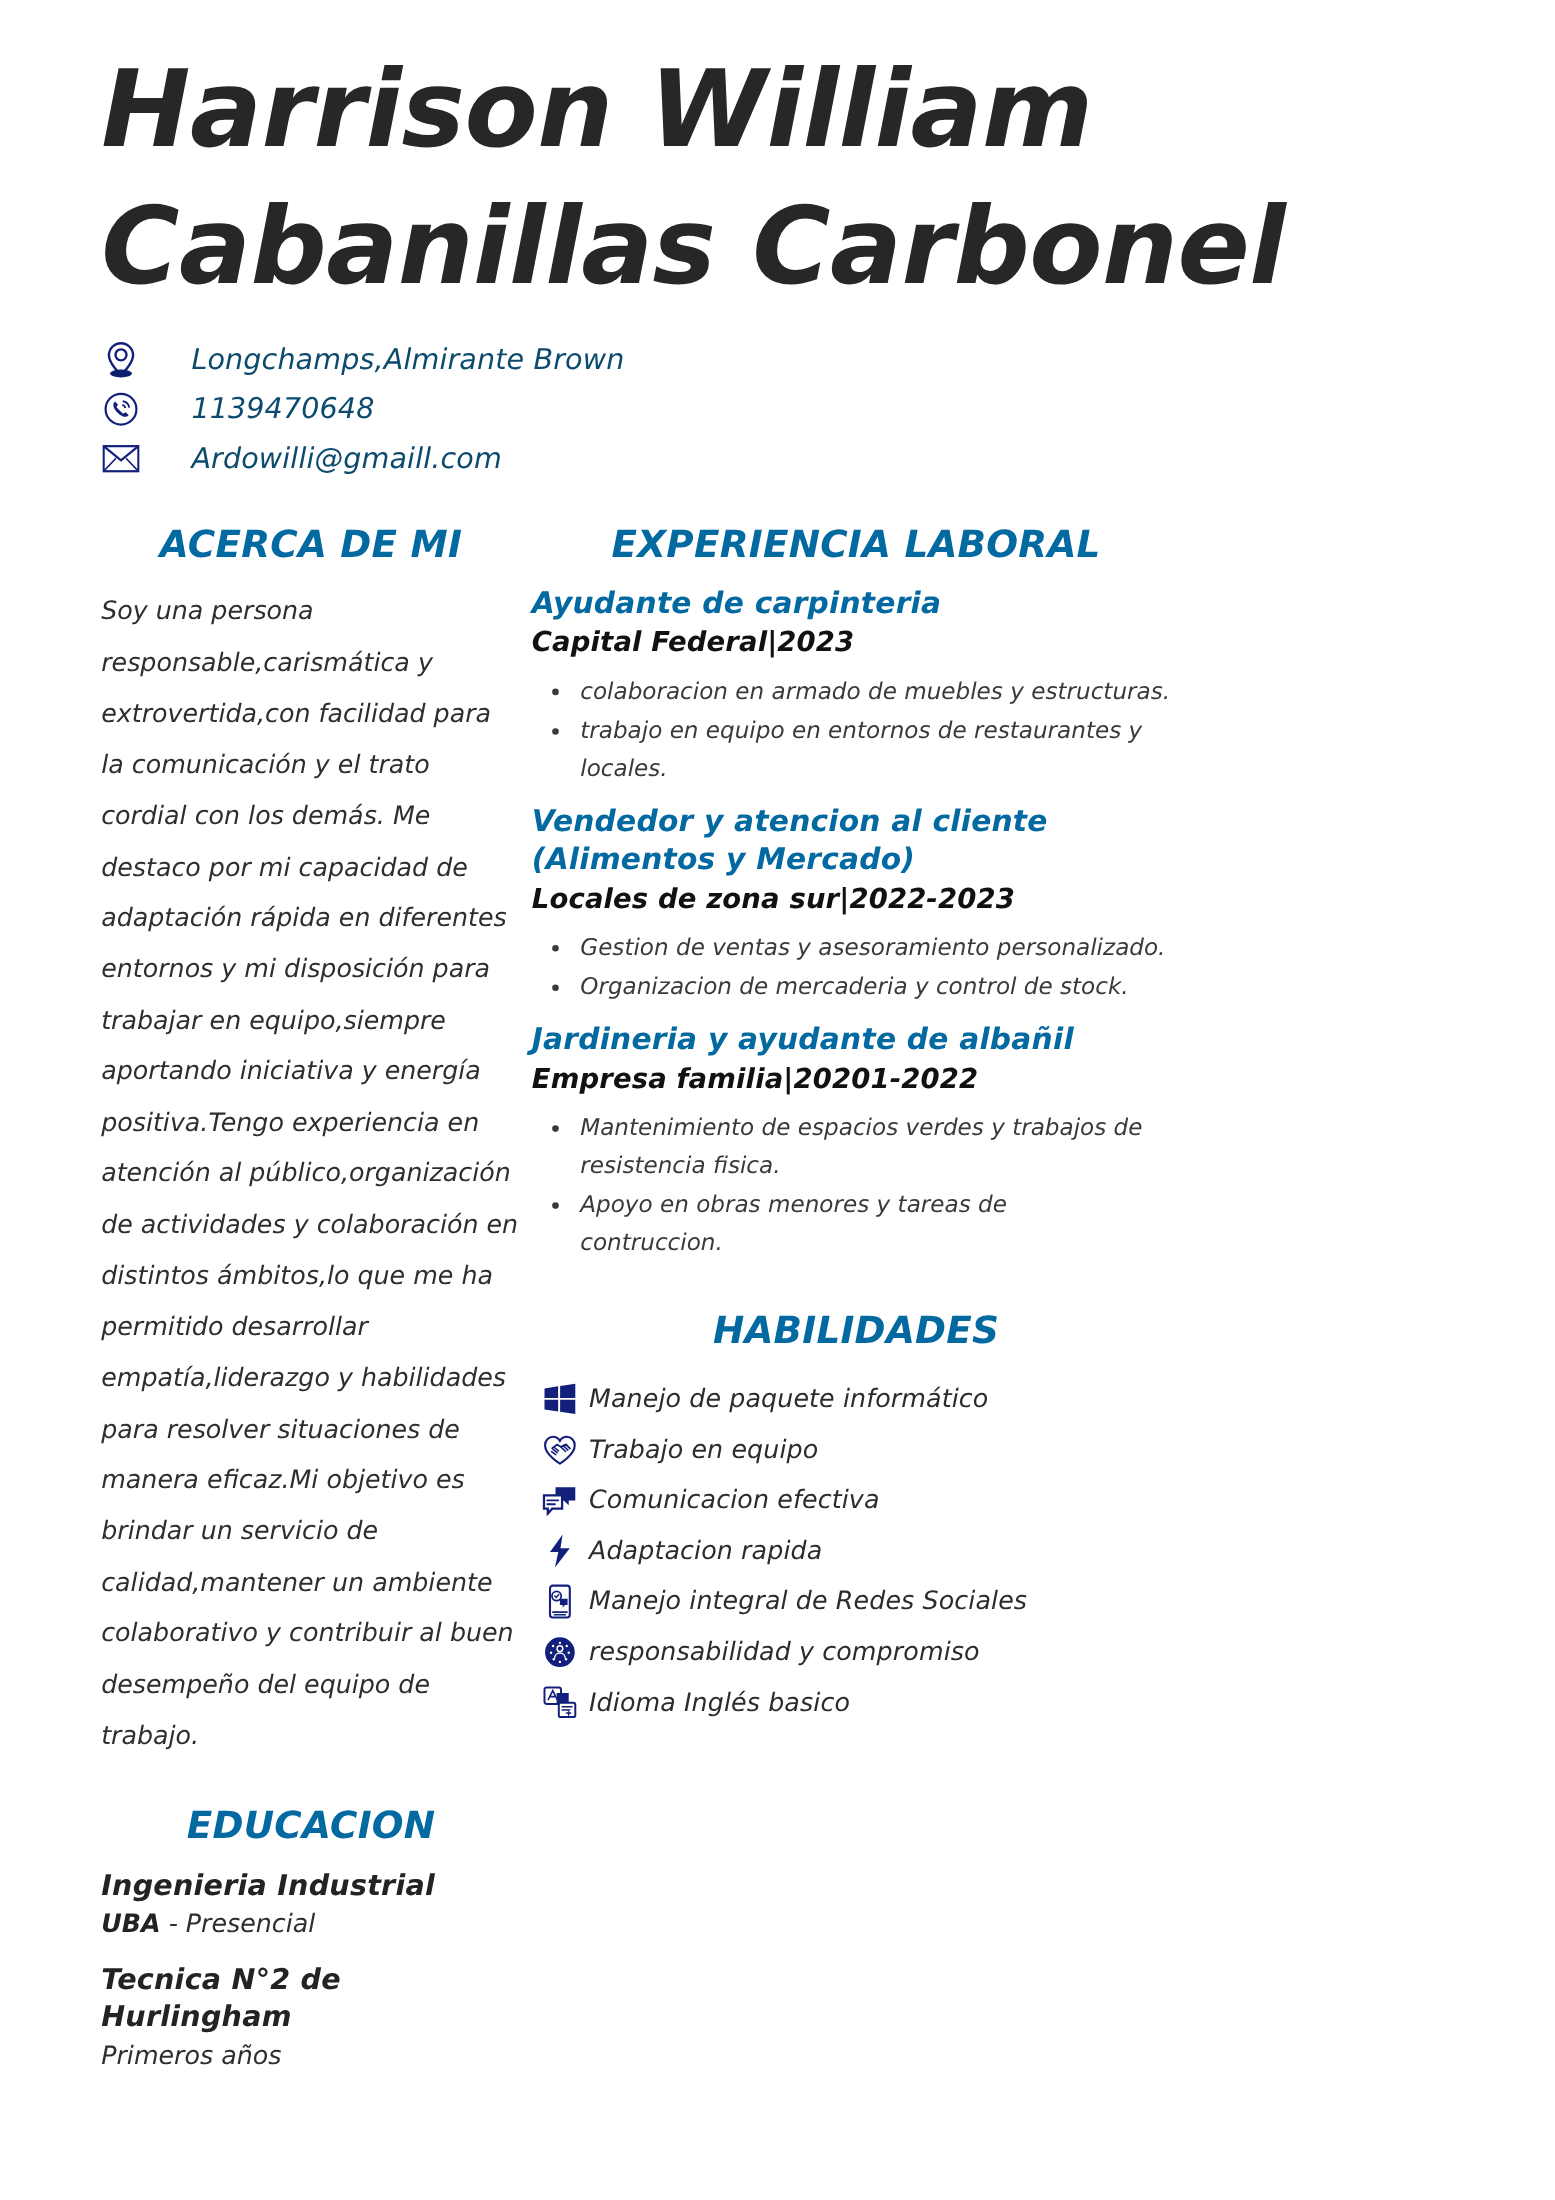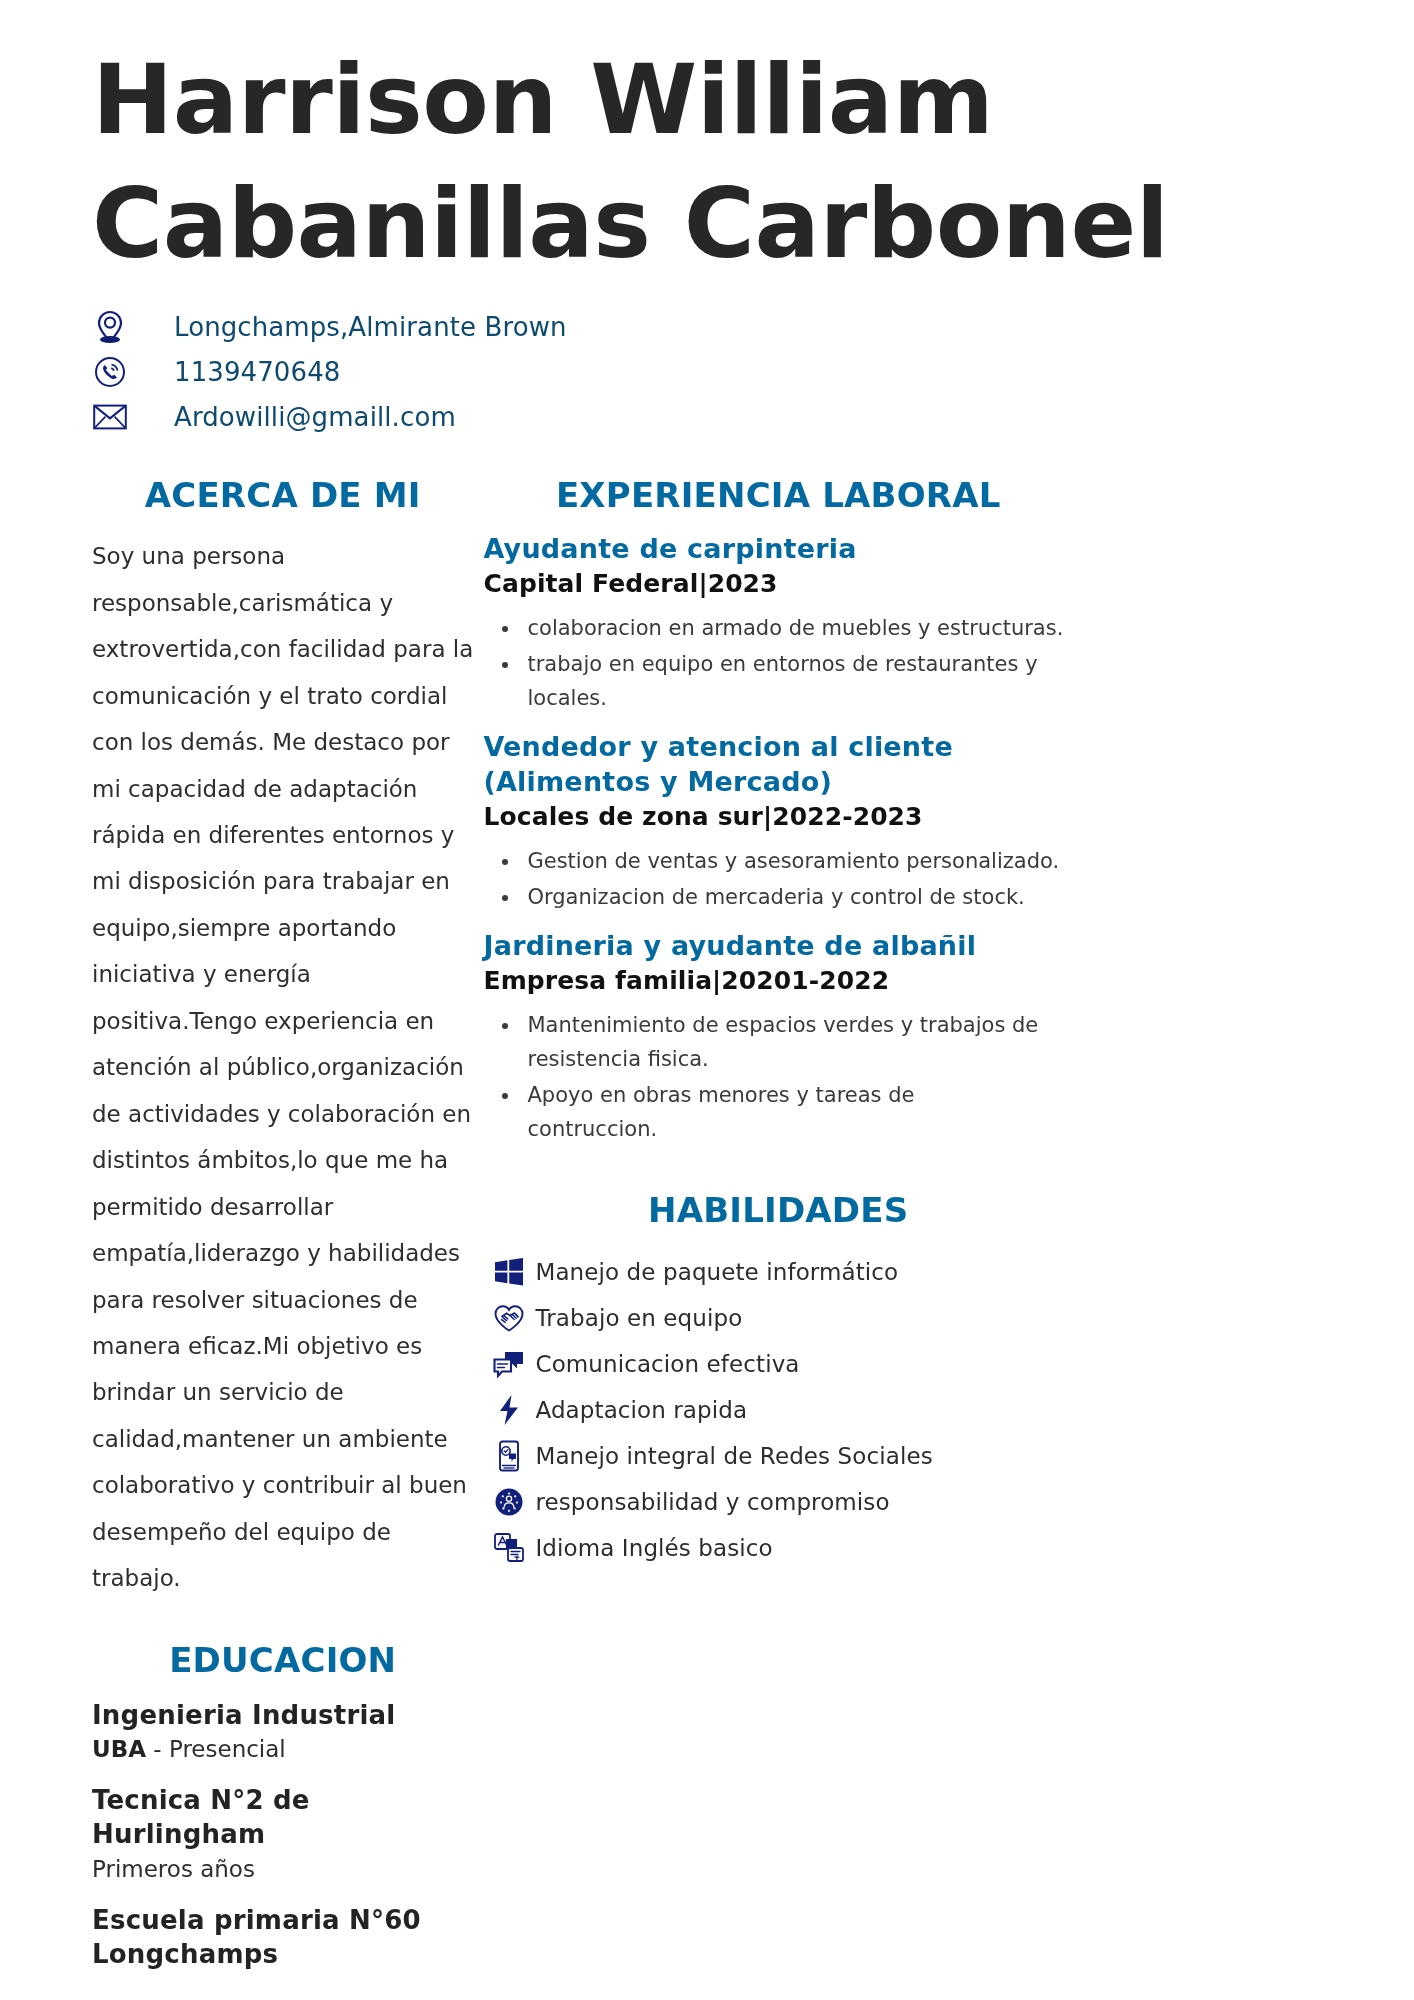--- a/index.html
+++ b/index.html
@@ -14,20 +14,21 @@
     color: #2d2d2d;
     position: relative;
     overflow: hidden;
   }
   .page {
     width: 1148px;
     height: 2000px;
     box-sizing: border-box;
     padding: 0;
     position: relative;
+    font-style: italic;
   }
 
   
   .name-block {
     padding: 38px 80px 0 92px;
   }
   .name-line {
     font-family: "DejaVu Sans", sans-serif;
     font-weight: bold;
     font-size: 97px;
@@ -238,23 +239,20 @@
           <div class="edu-degree">Ingenieria Industrial</div>
           <div class="edu-sub"><b>UBA</b><span> - Presencial</span></div>
         </div>
 
 
         <div class="edu-item">
           <div class="edu-degree">Tecnica N°2 de Hurlingham</div>
           <div class="edu-sub">Primeros años</div>
         </div>
 
-        <div class="edu-item">
-          <div class="edu-degree">Escuela primaria N°60 Longchamps</div>
-        </div>
 
       </div>
     </div>
 
     <div class="col-right">
 
       <div class="section-title right">EXPERIENCIA LABORAL</div>
 
       <div class="exp-block">
 

